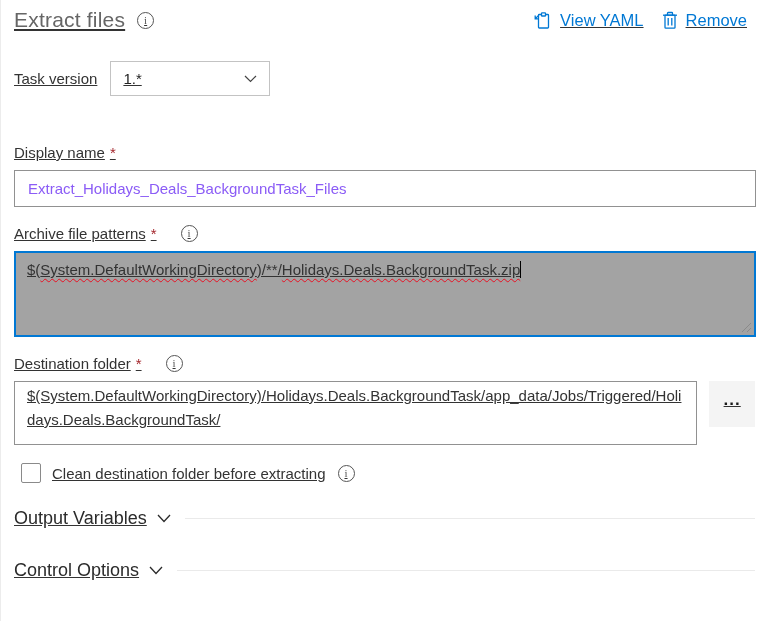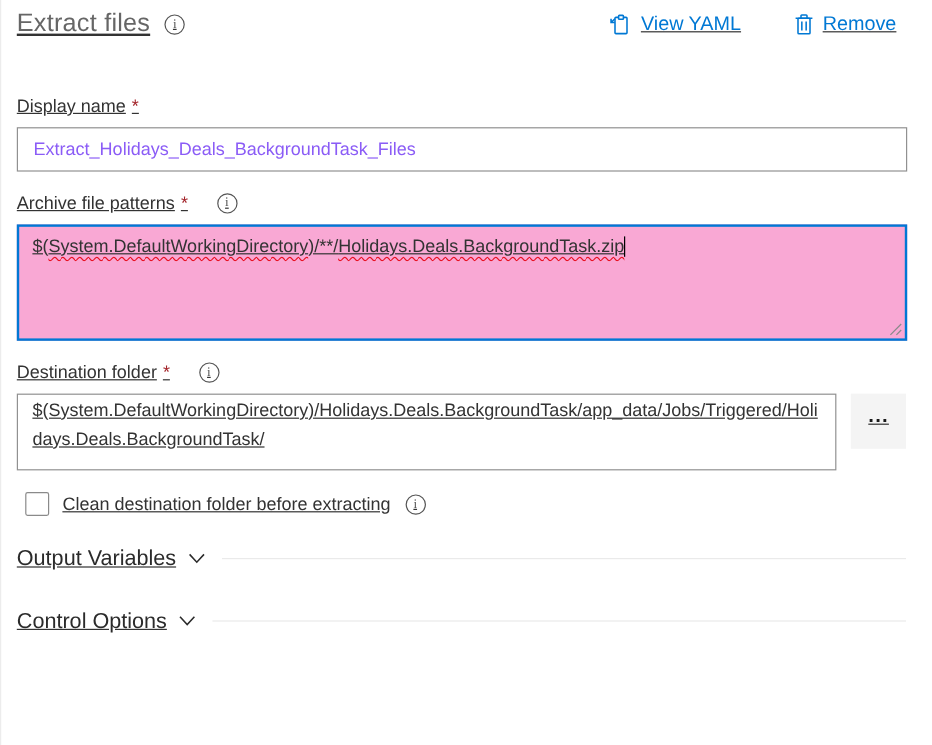--- a/index.html
+++ b/index.html
@@ -20,21 +20,21 @@
   
   .header{display:flex;justify-content:space-between;align-items:flex-start;}
   .title-wrap{display:flex;align-items:center;gap:12px;}
   .page-title{font-size:21px;font-weight:400;color:#666;letter-spacing:.2px;}
   .info-icon{
     display:inline-flex;align-items:center;justify-content:center;
     width:17px;height:17px;border:1px solid #555;border-radius:50%;
     font-size:11px;color:#555;line-height:1;flex:0 0 auto;
     font-family:"Liberation Serif","DejaVu Serif",serif;
   }
-  .header-actions{display:flex;align-items:center;gap:44px;padding-top:3px;padding-right:8px;}
+  .header-actions{display:flex;align-items:center;gap:18px;padding-top:3px;padding-right:8px;}
   .link{
     display:flex;align-items:center;gap:8px;color:var(--link-blue,#0078d4);
     font-size:16.5px;cursor:pointer;text-decoration:none;
   }
   .link svg{display:block;}
   
   .task-version-row{display:flex;align-items:center;margin-top:29px;}
   .field-label{font-size:15px;color:#333;}
   .task-version-row .field-label{margin-right:13px;}
   .select{
@@ -48,22 +48,22 @@
   .label-row{display:flex;align-items:center;margin-bottom:9px;}
   .required{color:var(--required-red,#a4262c);margin-left:5px;font-size:15px;}
   .label-row .info-icon{margin-left:24px;}
   .text-input{
     width:742px;height:37px;border:1px solid #919191;background:#fff;
     font-size:15px;color:#8b5cf6;padding:0 13px;
     font-family:"Liberation Sans","DejaVu Sans",sans-serif;outline:none;
   }
   
   .textarea{
-    width:742px;height:97px;border:2px solid var(--focus-border-blue,#0078d4);
-    background:#f9a8d4;padding:7px 11px;font-size:15px;line-height:20px;color:#333;
+    width:742px;height:86px;border:2px solid var(--focus-border-blue,#0078d4);
+    background:#a3a3a3;padding:7px 11px;font-size:15px;line-height:20px;color:#333;
     position:relative;word-break:break-all;margin-top:0;
   }
   .misspelled{
     text-decoration:underline;text-decoration-style:wavy;
     text-decoration-color:var(--spellcheck-red,#e81123);
     text-decoration-thickness:1px;text-underline-offset:3px;
   }
   .caret{display:inline-block;width:1px;height:17px;background:#000;vertical-align:text-bottom;}
   .resize-handle{
     position:absolute;right:2px;bottom:2px;width:11px;height:11px;cursor:nwse-resize;
@@ -120,20 +120,29 @@
           <path d="M1 4.2 H15"></path>
           <path d="M5.5 4 V2.2 A0.7 0.7 0 0 1 6.2 1.5 H9.8 A0.7 0.7 0 0 1 10.5 2.2 V4"></path>
           <rect x="3" y="4.2" width="10" height="13" rx="0.8"></rect>
           <path d="M6.2 7 V14.5 M9.8 7 V14.5"></path>
         </svg>
         <span>Remove</span>
       </a>
     </div>
   </div>
 
+  <div class="task-version-row">
+    <span class="field-label">Task version</span>
+    <div class="select">
+      <span>1.*</span>
+      <svg width="13" height="8" viewBox="0 0 13 8" fill="none" stroke="#444" stroke-width="1.2">
+        <polyline points="1,1 6.5,6.5 12,1"></polyline>
+      </svg>
+    </div>
+  </div>
 
   <div class="field-block">
     <div class="label-row">
       <span class="field-label">Display name</span>
       <span class="required">*</span>
     </div>
     <input class="text-input" type="text" value="Extract_Holidays_Deals_BackgroundTask_Files" style="">
   </div>
 
   <div class="field-block tight">

